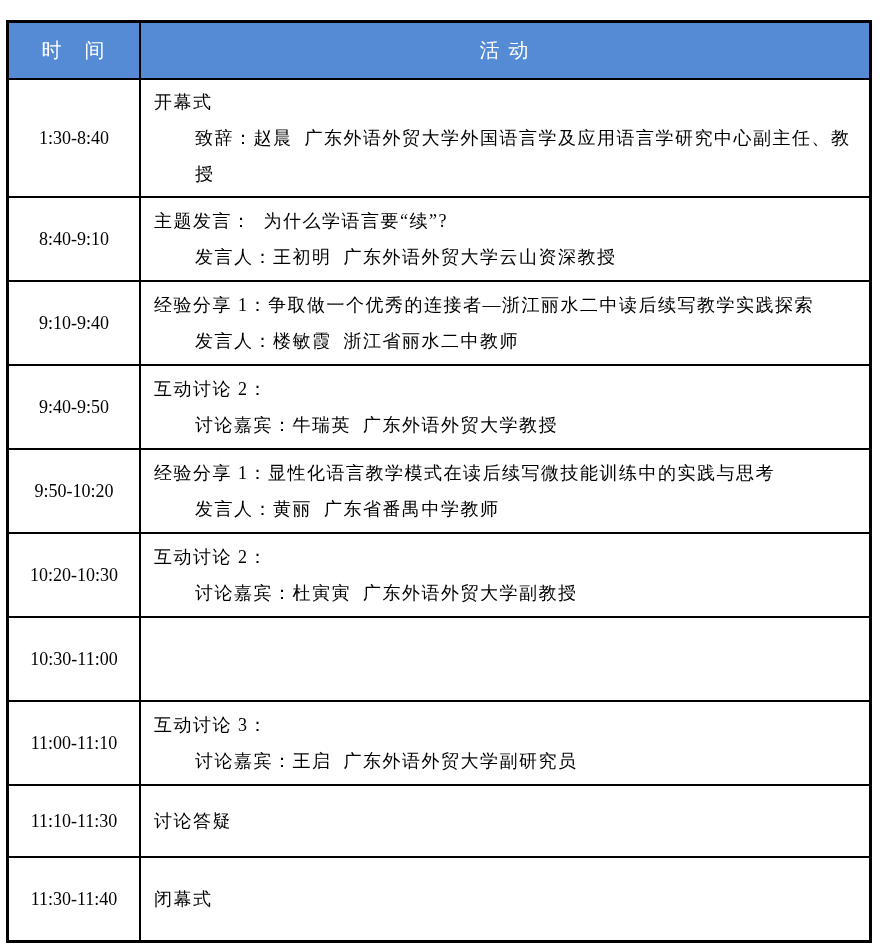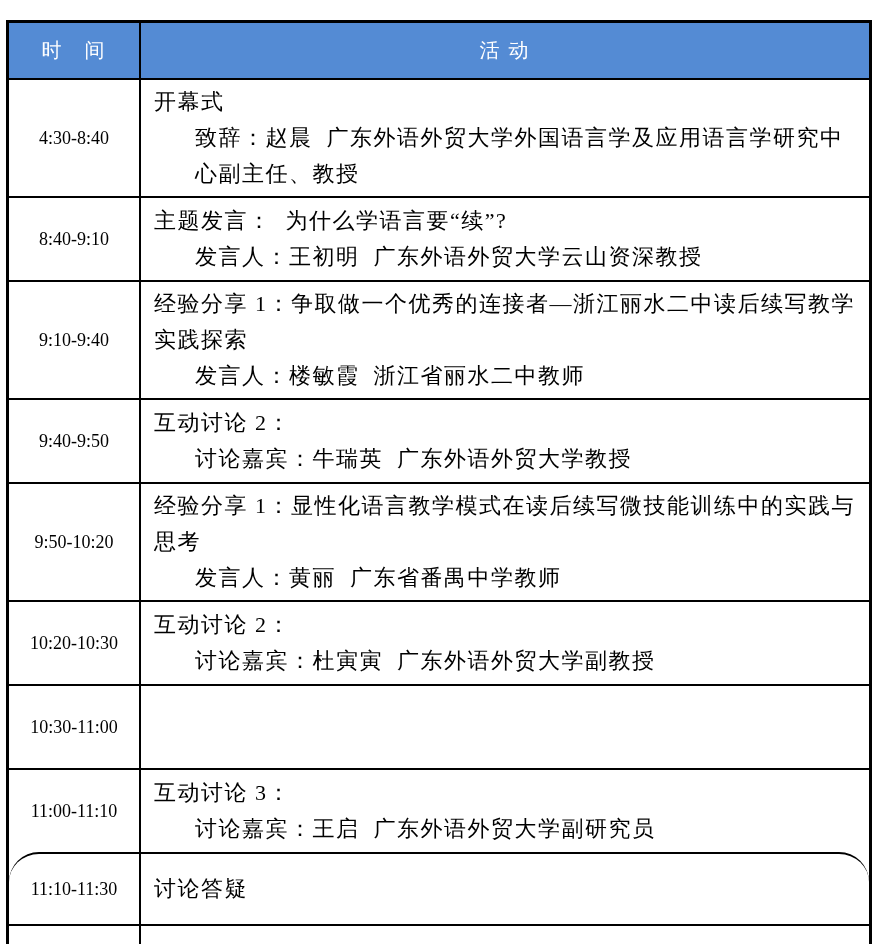--- a/index.html
+++ b/index.html
@@ -26,41 +26,41 @@
     border-top: 2px solid var(--border, #000000);
     min-height: 84px;
     box-sizing: border-box;
   }
   .row.header {
     border-top: none;
     min-height: 55px;
     background: var(--header-bg, #548BD4);
     color: var(--header-text, #ffffff);
   }
-  .row.single { min-height: 72px; border-radius: 30px; }
+  .row.single { min-height: 72px; }
   .cell { box-sizing: border-box; }
   .cell.time {
     flex: 0 0 132px;
     width: 132px;
     border-right: 2px solid var(--border, #000000);
     display: flex;
     align-items: center;
     justify-content: center;
     font-size: 18px;
     letter-spacing: 0;
     white-space: pre;
     text-align: center;
   }
   .cell.activity {
     flex: 1 1 auto;
     display: flex;
     flex-direction: column;
     justify-content: center;
     padding: 4px 10px 4px 13px;
-    font-size: 22px;
+    font-size: 18px;
     letter-spacing: 1.5px;
   }
   .row.header .cell {
     font-size: 20px;
     letter-spacing: 2px;
     font-weight: 500;
   }
   .row.header .cell.activity {
     align-items: center;
     justify-content: center;
@@ -75,21 +75,21 @@
 </head>
 <body>
 
 <div class="agenda">
   <div class="row header">
     <div class="cell time">时   间</div>
     <div class="cell activity">活   动</div>
   </div>
 
 <div class="row">
-    <div class="cell time">4:30-8:40</div>
+    <div class="cell time">1:30-8:40</div>
     <div class="cell activity">
         <div class="line">开幕式</div>
         <div class="line indent">致辞：赵晨  广东外语外贸大学外国语言学及应用语言学研究中心副主任、教授</div>
       </div>
   </div>
     <div class="row">
     <div class="cell time">8:40-9:10</div>
     <div class="cell activity">
         <div class="line">主题发言：  为什么学语言要“续”?</div>
         <div class="line indent">发言人：王初明  广东外语外贸大学云山资深教授</div>

